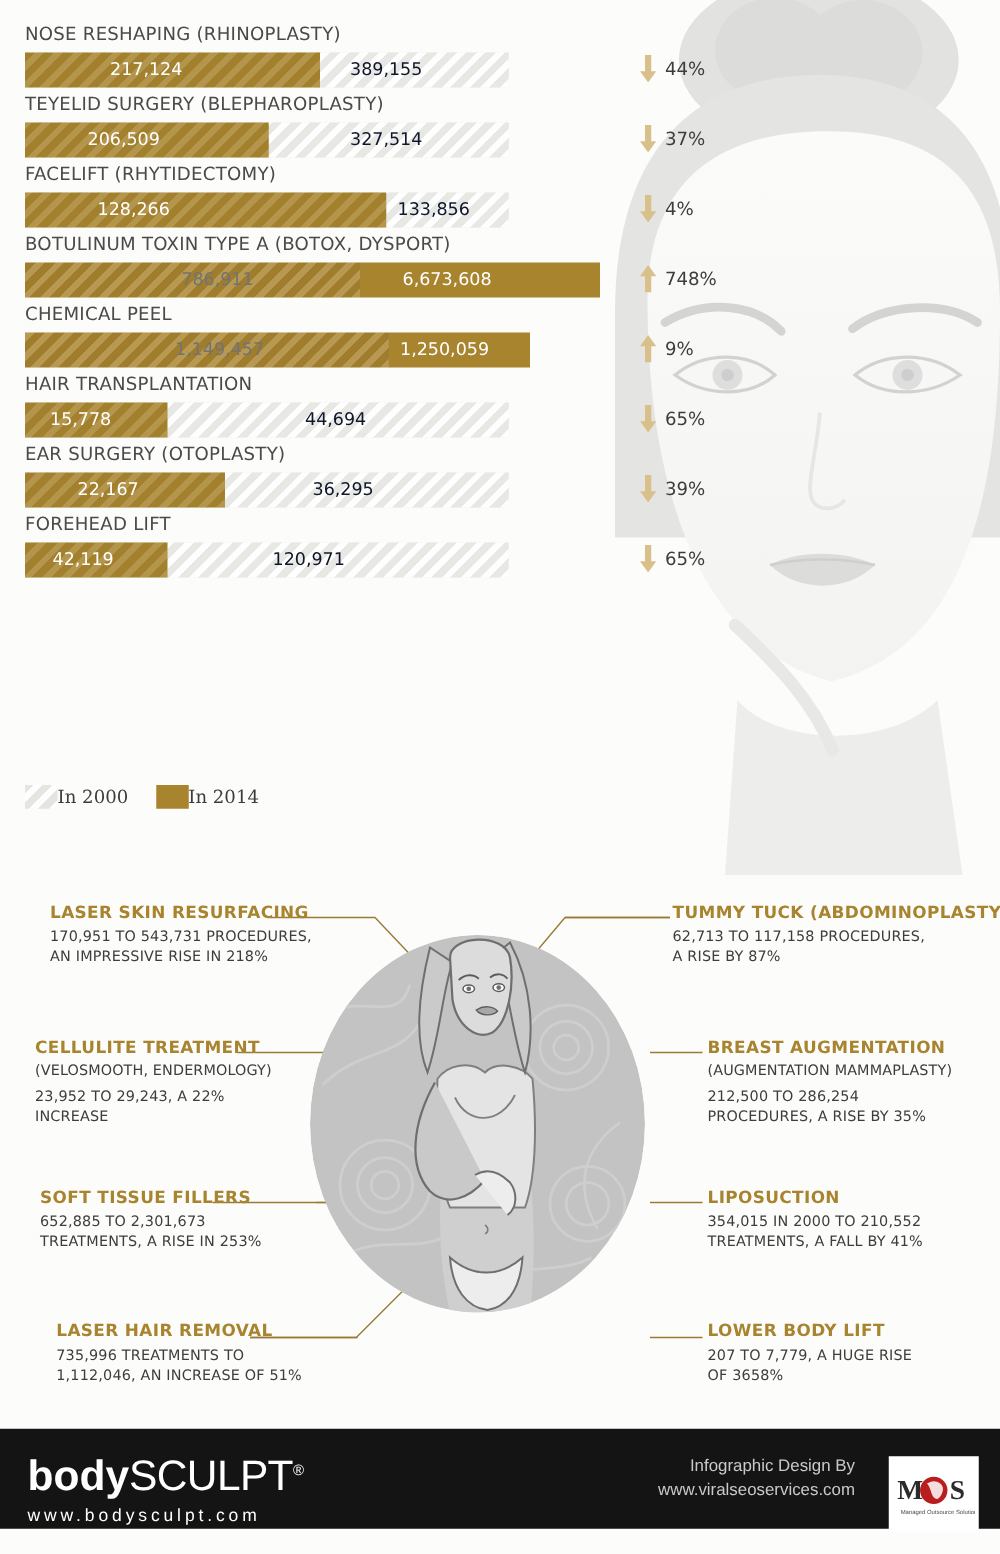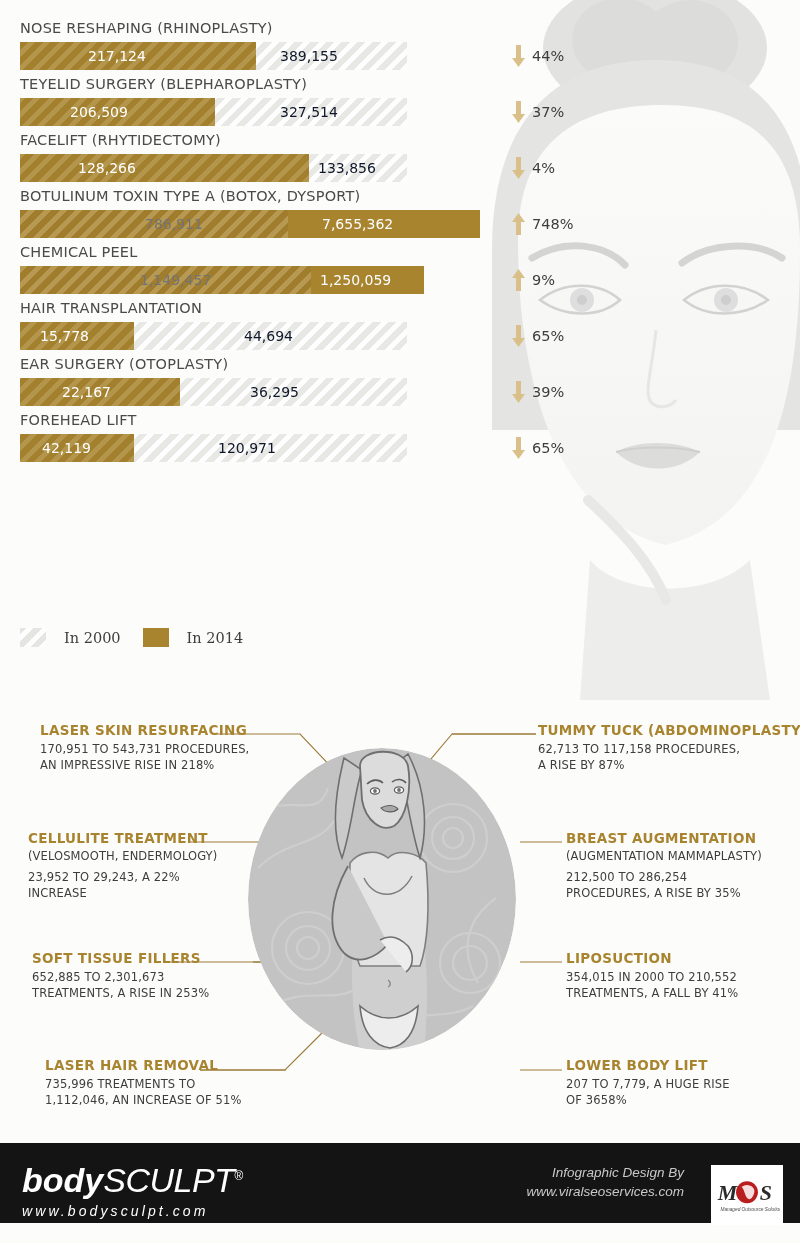--- a/index.html
+++ b/index.html
@@ -60,21 +60,21 @@
 
   .delta {
     position:absolute; left:492px; top:0; height:28px; line-height:28px;
     font-family:"DejaVu Sans", sans-serif; font-size:14.5px; color:#3d3d3d;
     white-space:nowrap;
   }
   .arrow { display:inline-block; width:13px; height:22px; vertical-align:-6px; margin-right:7px; }
 
   
   .legend { position:absolute; left:20px; top:628px; display:flex; align-items:center; gap:22px; }
-  .legend-item { display:flex; align-items:center; gap:18px; }
+  .legend-item { display:flex; align-items:center; gap:0; }
   .swatch { width:26px; height:19px; display:block; }
   .sw-2000 {
     background-color:#f0f0ee;
     background-image:repeating-linear-gradient(-45deg,
         rgba(255,255,255,0.95) 0 5px,
         rgba(228,228,225,0.95) 5px 11px);
   }
   .sw-2014 { background-color:#a8842f; }
   .legend-label { font-family:"DejaVu Serif", serif; font-size:14.5px; color:#3d3d3d; }
 
@@ -97,21 +97,20 @@
     font-family:"DejaVu Sans", sans-serif;
     font-size:11.5px; line-height:16px; color:#3d3d3d; letter-spacing:0.15px;
   }
   .cl-left  { text-align:left; }
   .cl-right { text-align:left; }
 
   
   .footer {
     position:absolute; left:0; top:1143px; width:800px; height:80px;
     background:#141414;
-    font-style:italic;
   }
   .brand { position:absolute; left:22px; top:14px; }
   .brand-name { font-family:"Liberation Sans", sans-serif; font-size:34px; line-height:38px; color:#ffffff; }
   .brand-name b { font-weight:bold; }
   .brand-name span.thin { font-weight:300; letter-spacing:-0.5px; }
   .brand-name sup { font-size:12px; vertical-align:super; }
   .brand-url {
     font-family:"Liberation Sans", sans-serif; font-size:14px; color:#ffffff;
     letter-spacing:3.1px; margin-top:4px;
   }
@@ -209,21 +208,21 @@
       </div>
     </div>
   </div>
 
   <div class="row">
     <div class="row-label">BOTULINUM TOXIN TYPE A (BOTOX, DYSPORT)</div>
     <div class="bar-wrap">
       <div class="bar-2014" style="width:460px"></div>
       <div class="bar-2000 over" style="width:268px"></div>
       <div class="val val-dark" style="left:125px">786,911</div>
-      <div class="val val-gold" style="left:302px">7,655,362</div>
+      <div class="val val-gold" style="left:302px">6,673,608</div>
       <div class="delta">
         <svg class="arrow" viewBox="0 0 13 22">
             <path d="M4 22 h5 v-13 h4 l-6.5 -9 -6.5 9 h4 z" fill="#d9c08b"></path>
           </svg><span>748%</span>
       </div>
     </div>
   </div>
 
   <div class="row">
     <div class="row-label">CHEMICAL PEEL</div>

